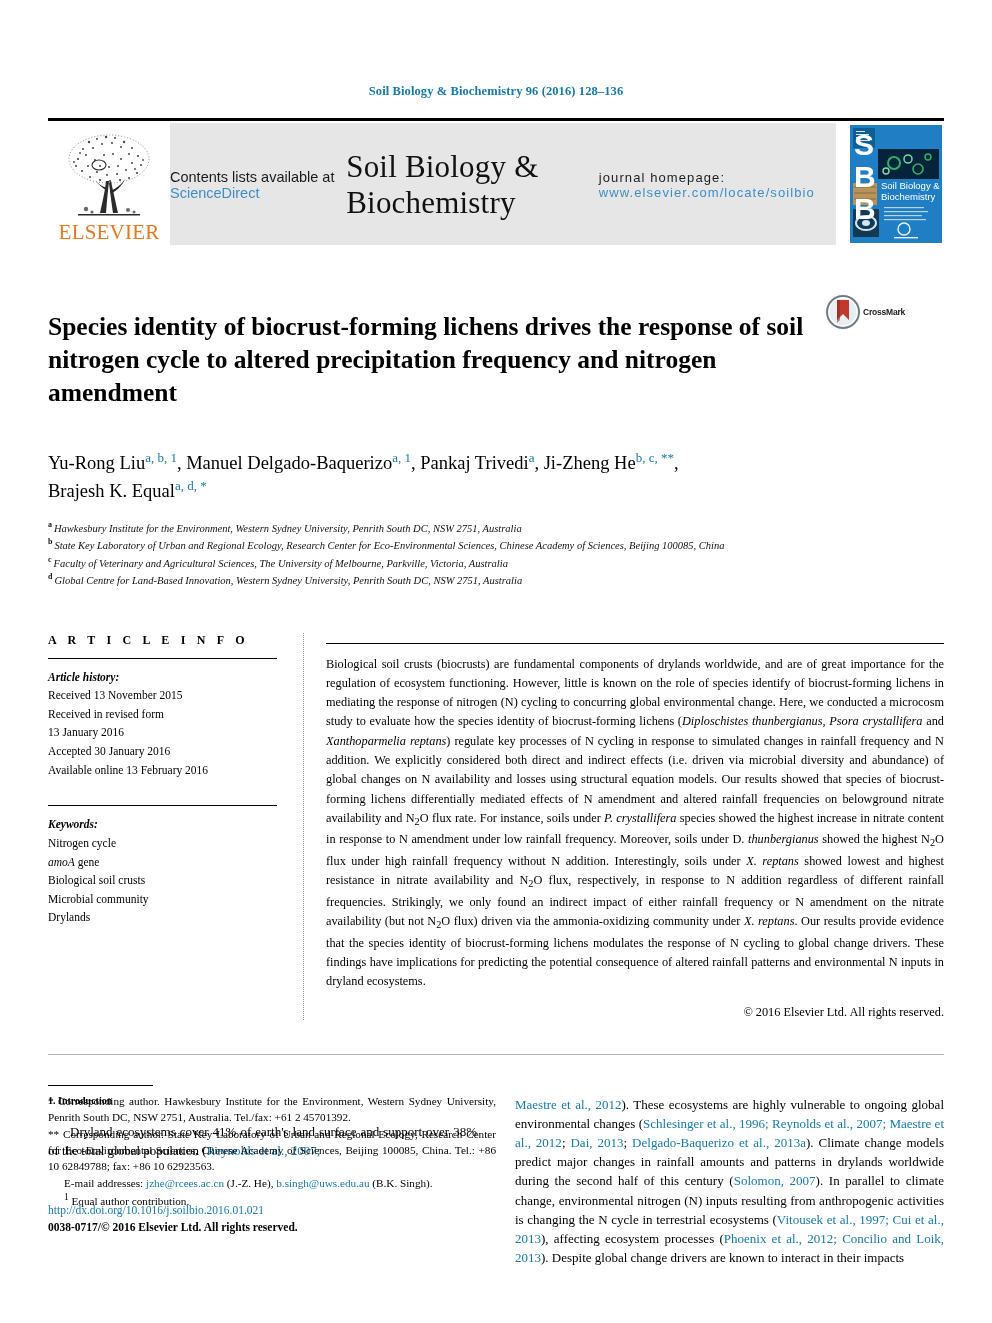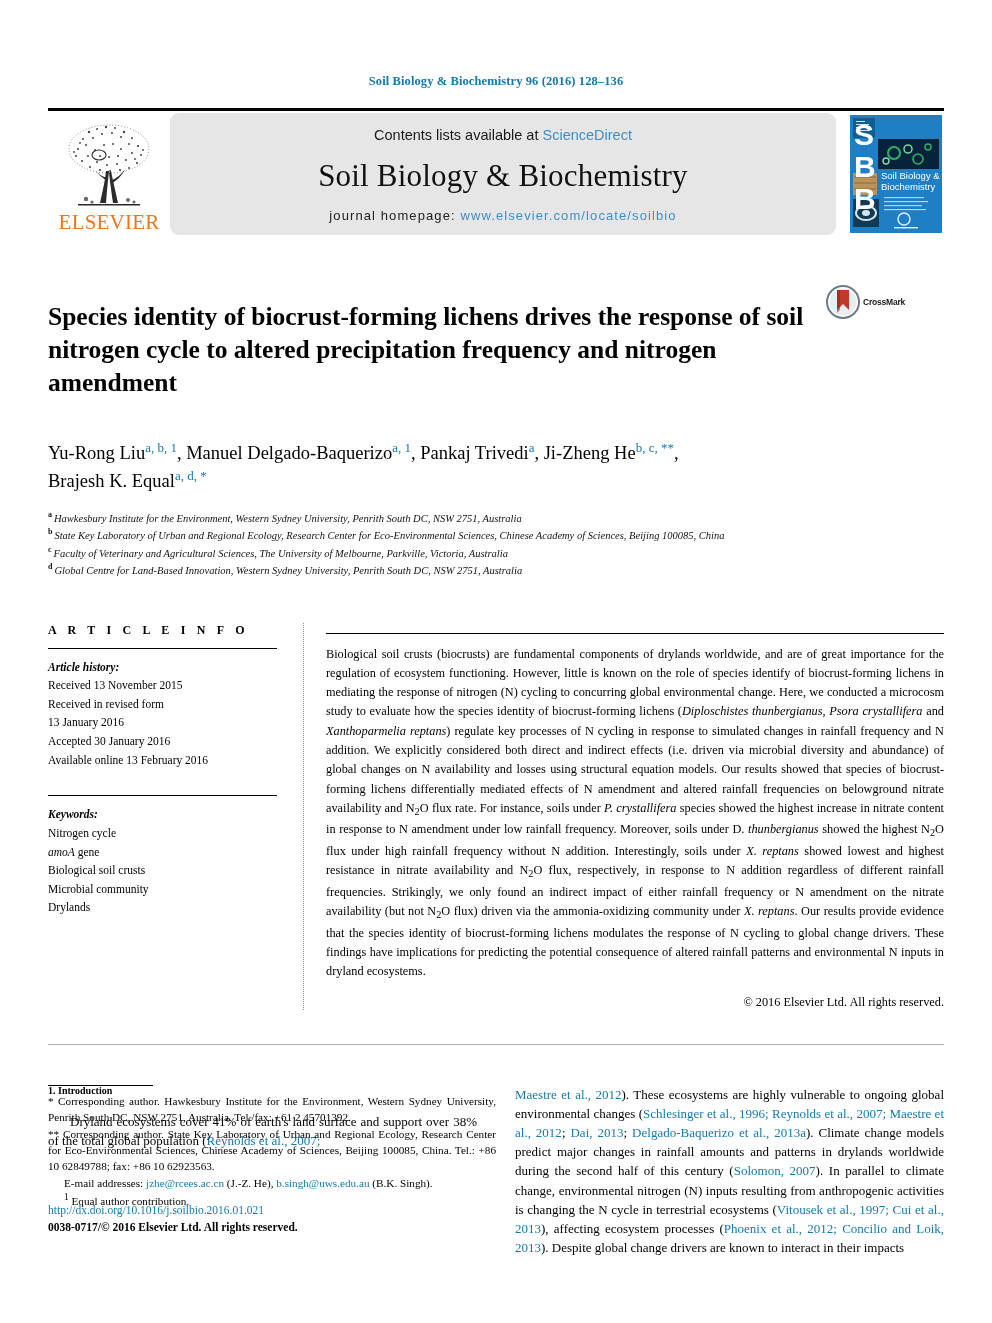--- a/index.html
+++ b/index.html
@@ -13,21 +13,21 @@
     font-family: "Liberation Serif", serif;
     color: #000000;
     position: relative;
     overflow: hidden;
   }
   .page {
     width: 992px;
     height: 1081px;
     position: relative;
     box-sizing: border-box;
-    padding: 4px 48px;
+    padding: 14px 48px;
   }
 
   
   .runhead {
     text-align: center;
     color: #1679a8;
     font-family: "Liberation Serif", serif;
     font-weight: bold;
     font-size: 12.5px;
     padding-top: 70px;
@@ -61,26 +61,25 @@
     color: #e87722;
     font-size: 21px;
     letter-spacing: 0.2px;
     line-height: 1;
     margin-top: 1px;
   }
   .masthead-center {
     flex: 1 1 auto;
     background: #e6e6e6;
     display: flex;
-    flex-direction: column;
+    flex-direction: row;
     align-items: center;
     justify-content: space-between;
     padding: 14px 0 12px 0;
     box-sizing: border-box;
-    border-radius: 9px;
   }
   .contents-line {
     font-family: "Liberation Sans", sans-serif;
     font-size: 14.5px;
     color: #1a1a1a;
   }
   .contents-line .sd { color: #3e8ec6; }
   .journal-title {
     font-family: "Liberation Serif", serif;
     font-size: 31px;

